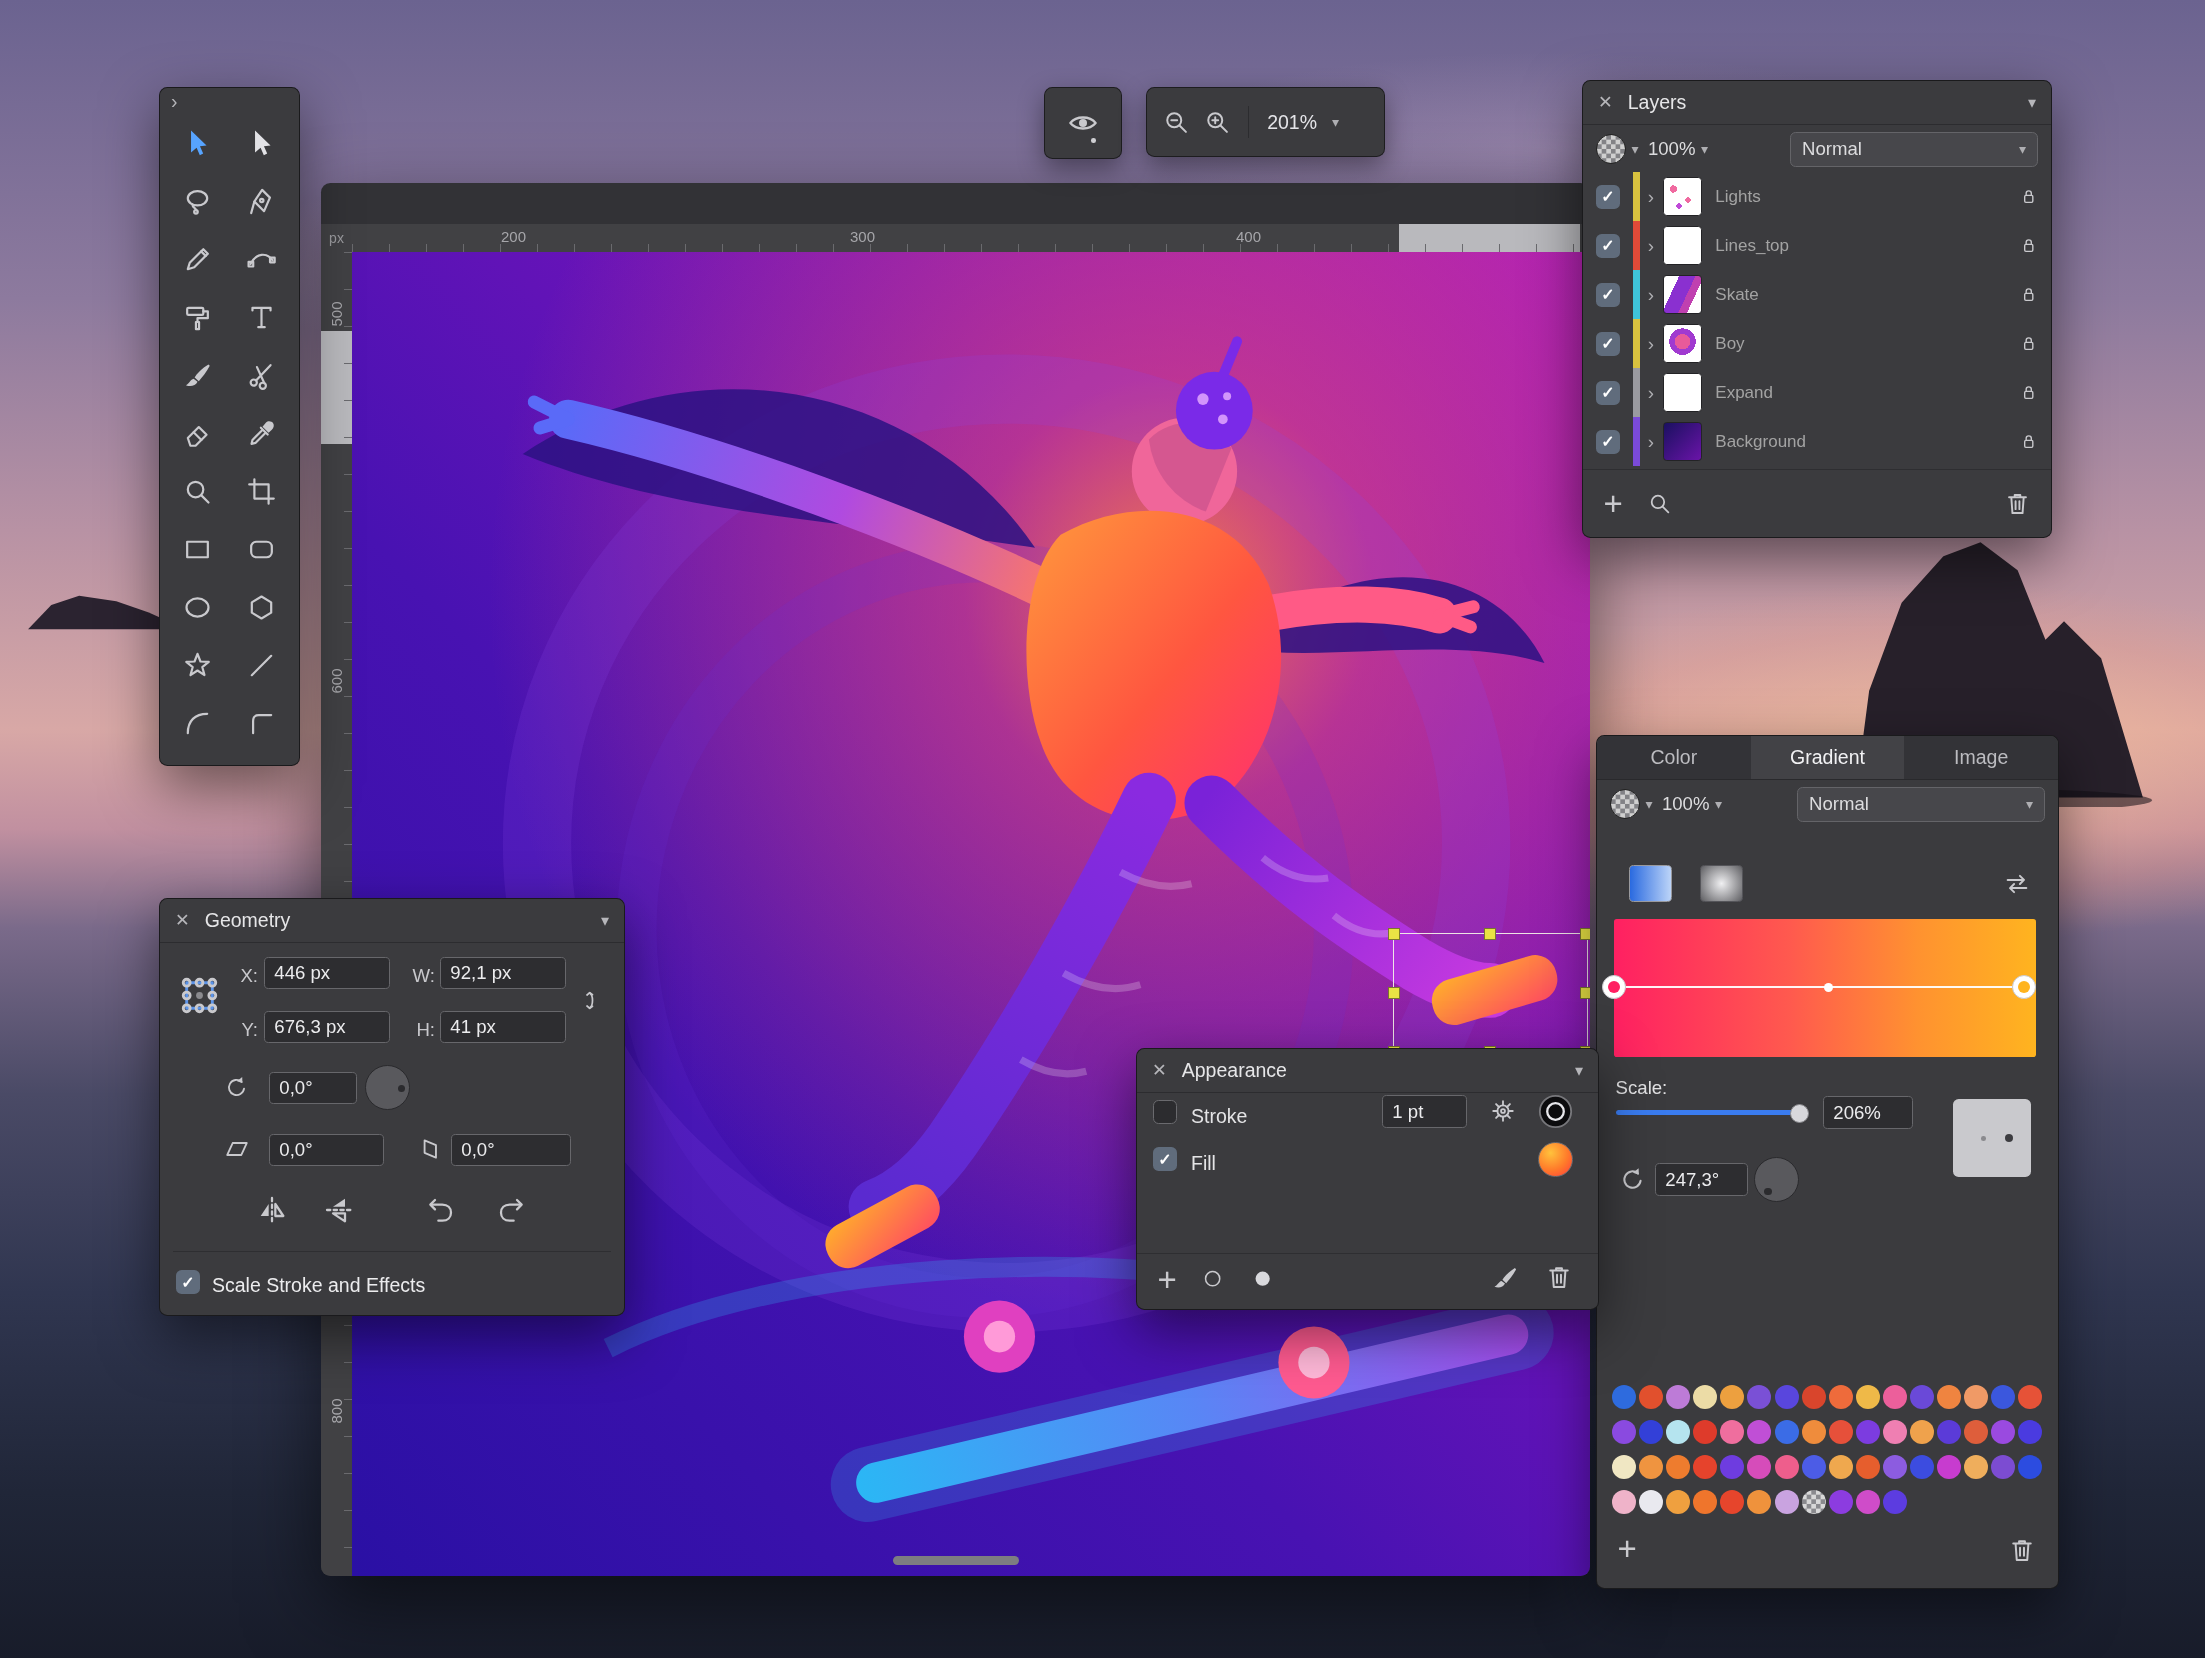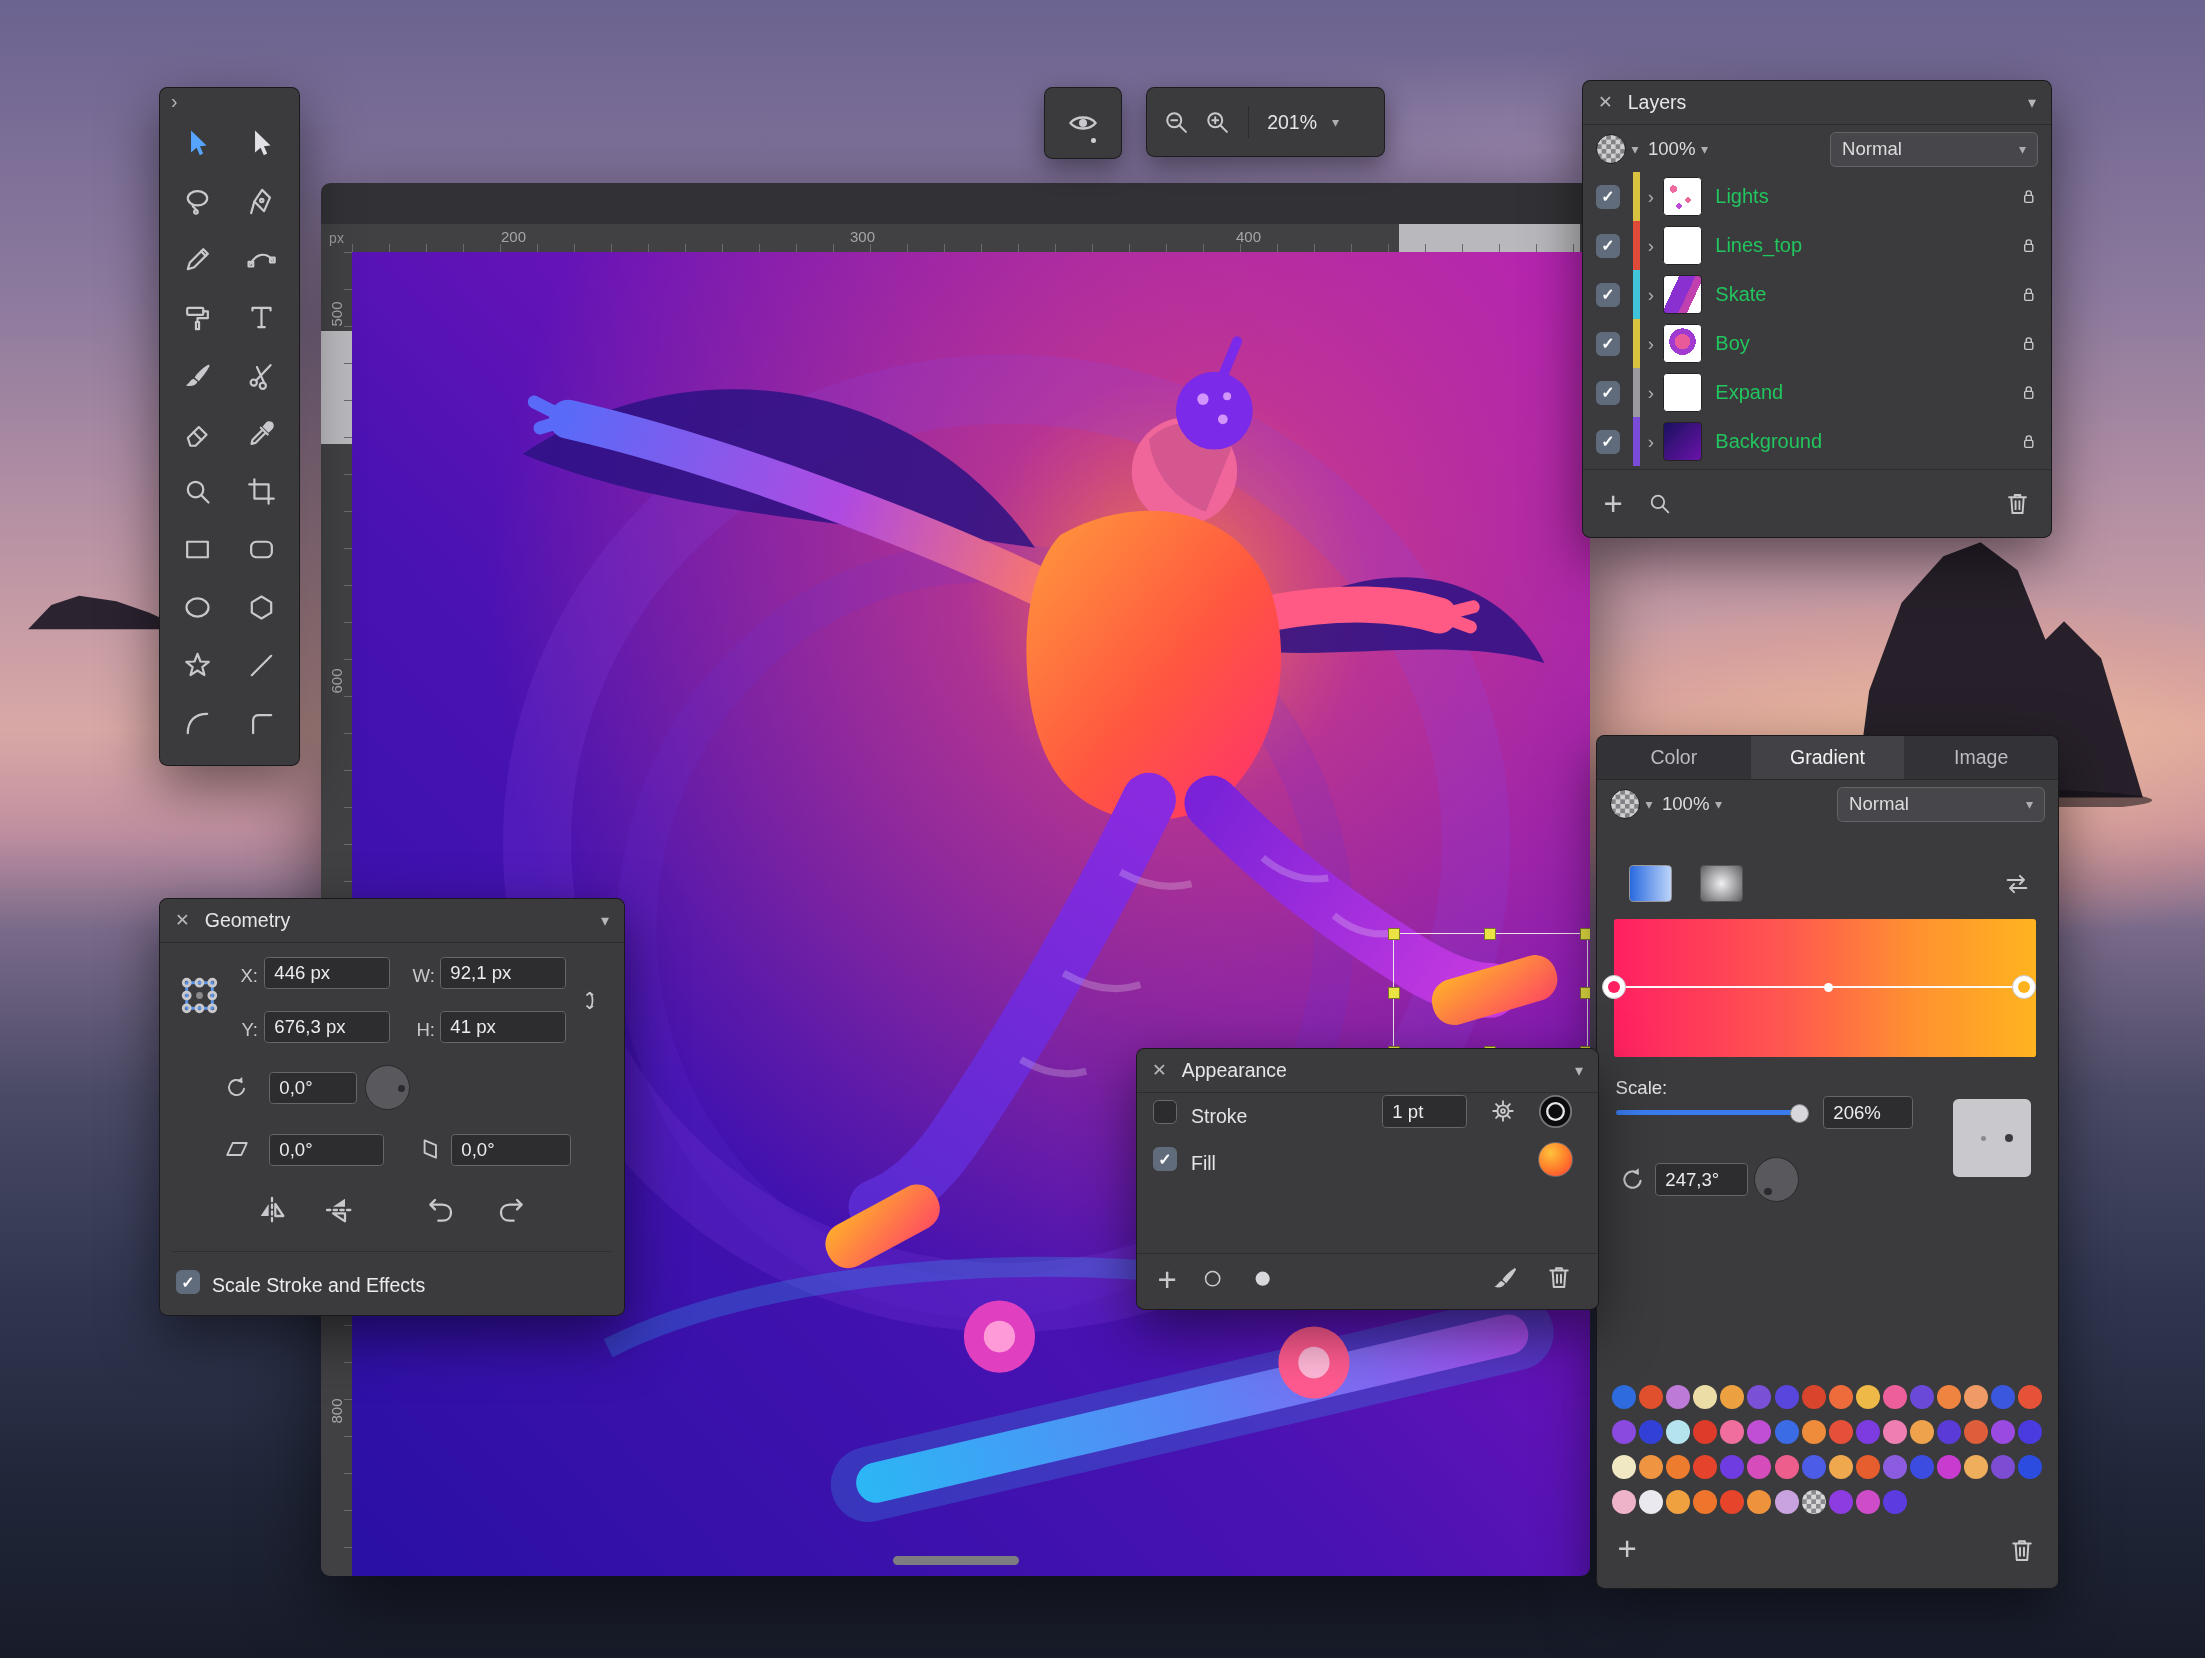--- a/index.html
+++ b/index.html
@@ -30,21 +30,21 @@
   .mini-chev{color:#aeaeb2;font-size:14px;margin-left:5.6px;}
   .vbox{position:absolute;background:#2d2d30;border:0.9px solid #67676b;border-radius:4.6px;color:#ececee;
         font-size:18.6px;display:flex;align-items:center;padding:0 9.3px;box-sizing:border-box;}
   .cb{width:24px;height:24px;border-radius:5.6px;background:#606c7c;position:relative;flex:none;box-sizing:border-box;}
   .cb.checked::after{content:"✓";position:absolute;inset:0;display:flex;align-items:center;justify-content:center;
         color:#fff;font-size:16px;font-weight:bold;}
   .cb.unchecked{background:#2c2c2f;border:1.9px solid #6a6a6e;}
   .checker-circle{width:28px;height:28px;border-radius:50%;flex:none;border:0.9px solid #222;
         background:repeating-conic-gradient(#cfcfcf 0 25%, #828286 0 50%) 0 0/9.3px 9.3px;}
   .pct{font-size:18.6px;margin-left:9.3px;}
-  .blend-dd{margin-left:auto;width:208px;height:35px;background:#47474b;border:0.9px solid #646468;border-radius:5.6px;
+  .blend-dd{margin-left:auto;width:248px;height:35px;background:#47474b;border:0.9px solid #646468;border-radius:5.6px;
         display:flex;align-items:center;padding:0 11px;font-size:18.6px;box-sizing:border-box;}
   .opacity-row{height:48px;display:flex;align-items:center;padding:0 13px;}
   .g-label{position:absolute;font-size:18.6px;color:#c8c8cc;}
   .knob{position:absolute;border-radius:50%;background:#59595d;border:0.9px solid #2a2a2d;box-sizing:border-box;}
   .knob i{position:absolute;width:7.4px;height:7.4px;border-radius:50%;background:#2b2b2e;}
 
   
   .doc-window{position:absolute;left:321px;top:183px;width:1269px;height:1393px;background:#323236;
         border-radius:9.3px;box-shadow:0 28px 74px rgba(0,0,0,.55);z-index:10;overflow:hidden;}
   .titlebar{position:absolute;left:0;top:0;right:0;height:41px;background:linear-gradient(#434346,#39393c);
@@ -98,21 +98,21 @@
   #layers-list{position:absolute;left:0;top:91px;right:0;}
   .layer-row{height:49px;display:flex;align-items:center;padding:0 13px;}
   .stripe{width:6.5px;height:49px;margin-left:13px;flex:none;}
   .row-chev{margin-left:8.3px;color:#aeaeb2;font-size:18.6px;}
   .thumb{width:37px;height:37px;border-radius:3.7px;margin-left:9.3px;flex:none;background:#fff;border:0.9px solid #232326;}
   .thumb-lights{background:#fff radial-gradient(circle 3.7px at 9.3px 11px,#f06aa0 98%,transparent),}
   .thumb-lights{background-color:#fff;background-image:radial-gradient(circle 3.7px at 9.3px 11px,#f06aa0 98%,transparent 100%),radial-gradient(circle 2.8px at 24px 22px,#f06aa0 98%,transparent 100%),radial-gradient(circle 2.8px at 15px 28px,#c04ad8 98%,transparent 100%);}
   .thumb-skate{background:linear-gradient(115deg,#fff 28%,#8a30d0 28% 58%,#c040b0 58% 74%,#fff 74%);}
   .thumb-boy{background:#fff radial-gradient(circle at 50% 45%,#e85a9a 0 28%,#a03ad0 28% 48%,#fff 48%);}
   .thumb-background{background:linear-gradient(135deg,#1a1060,#6a14a8);}
-  .lname{margin-left:13px;font-size:20px;color:#22c55e;}
+  .lname{margin-left:13px;font-size:17px;color:#a3a3a3;}
   .licon{margin-left:auto;width:19.5px;height:21.3px;}
   .layers-bottom{position:absolute;left:0;bottom:0;right:0;height:67px;display:flex;align-items:center;
         padding:0 20.4px;border-top:0.9px solid #2e2e31;}
   .big-plus{font-size:33px;color:#c9c9cd;line-height:67px;}
 
   
   .color-panel{left:1596px;top:735px;width:461px;height:852px;}
   .tabs{height:43px;display:flex;background:#333337;border-bottom:0.9px solid #29292c;border-radius:8.3px 8.3px 0 0;overflow:hidden;}
   .tab{flex:1;display:flex;align-items:center;justify-content:center;font-size:19.5px;color:#bcbcc0;}
   .tab.active{background:#424246;color:#f2f2f4;}

